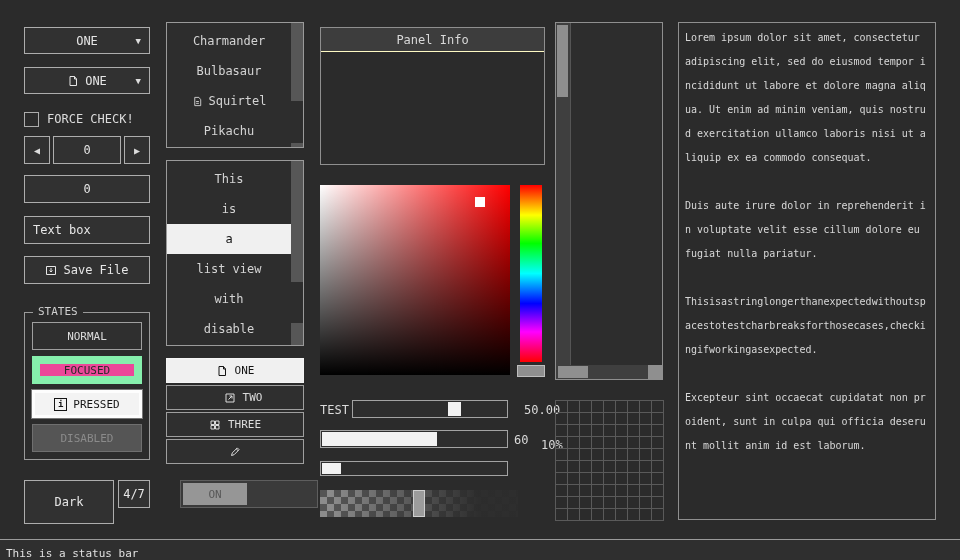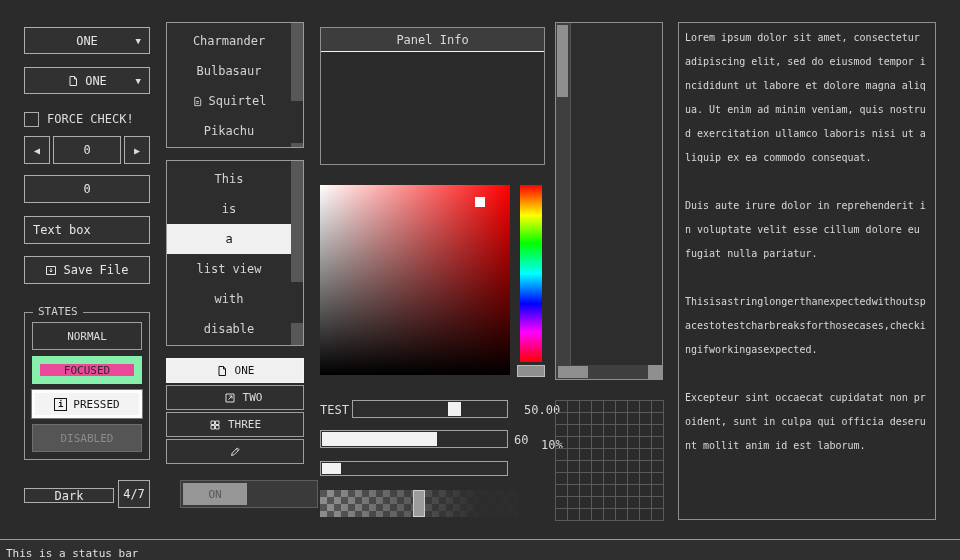--- a/index.html
+++ b/index.html
@@ -39,21 +39,21 @@
   .legend { position: absolute; top: -8px; left: 8px; background: #2b2b2b; padding: 0 5px;
             font-size: 11px; color: #cfcfcf; }
   .stbtn { position: absolute; left: 7px; width: 110px; height: 28px;
            display: flex; align-items: center; justify-content: center; gap: 6px; font-size: 11px; }
   .st-normal   { top: 9px;   background: #2f2f2f; border: 1px solid #9f9f9f; color: #dcdcdc; }
   .st-focused  { top: 43px;  background: #ec4899; border: 8px solid #86efac; color: #2a2a2a; }
   .st-pressed  { top: 77px;  background: #f3f3f3; border: 3px solid #fdfdfd; outline: 1px solid #777; color: #141414; }
   .st-disabled { top: 111px; background: #555555; border: 1px solid #6f6f6f; color: #8b8b8b; }
   .info-ic { width: 13px; height: 13px; border: 1px solid #141414; display: flex; align-items: center;
              justify-content: center; font-size: 9px; font-weight: bold; color: #141414; }
-  #combo-main  { left: 24px;  top: 480px; width: 90px; height: 15px; margin-top: 8px; }
+  #combo-main  { left: 24px;  top: 480px; width: 90px; height: 44px; }
   #combo-count { left: 118px; top: 480px; width: 32px; height: 28px; }
 
   
   .listbox { position: absolute; background: #2d2d2d; border: 1px solid #9a9a9a; padding-top: 3px; }
   #list1 { left: 166px; top: 22px;  width: 138px; height: 126px; }
   #list2 { left: 166px; top: 160px; width: 138px; height: 186px; }
   .li { height: 30px; width: calc(100% - 12px); display: flex; align-items: center;
         justify-content: center; gap: 6px; font-size: 12px; color: #d4d4d4; }
   .li.sel { background: #f0f0f0; color: #141414; }
   .vscroll { position: absolute; top: 0; right: 0; bottom: 0; width: 12px; background: #575757; }

